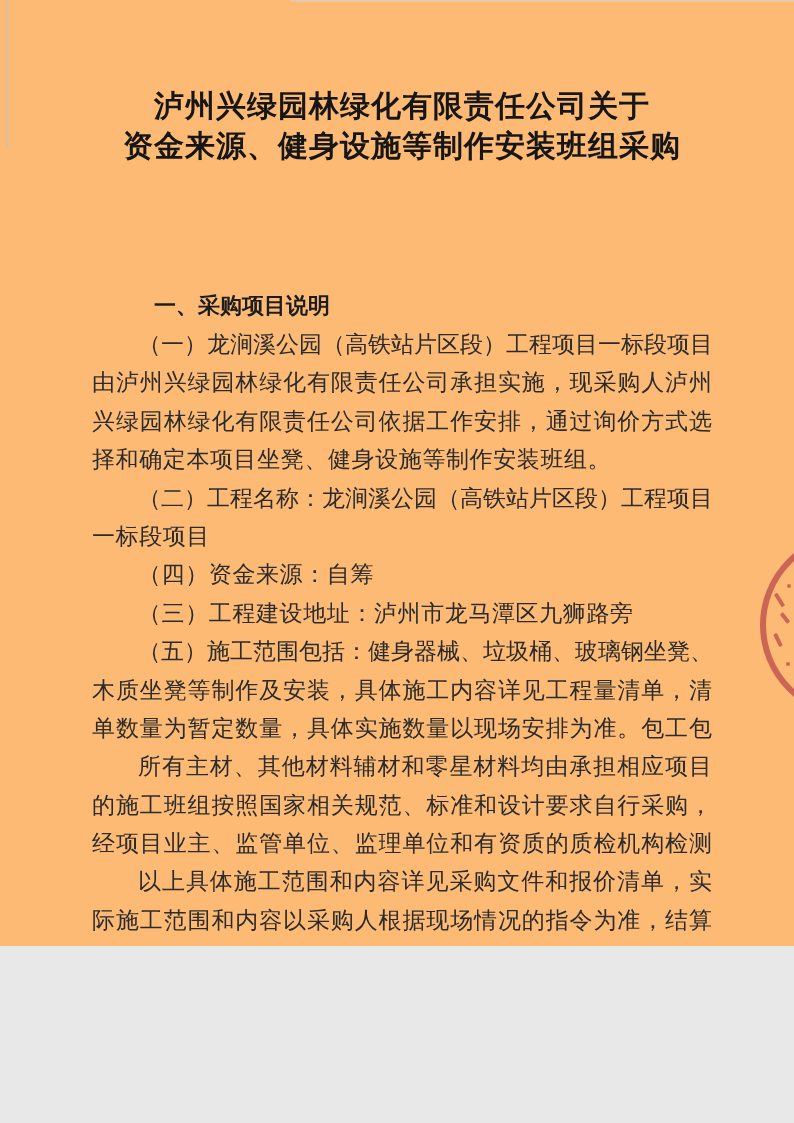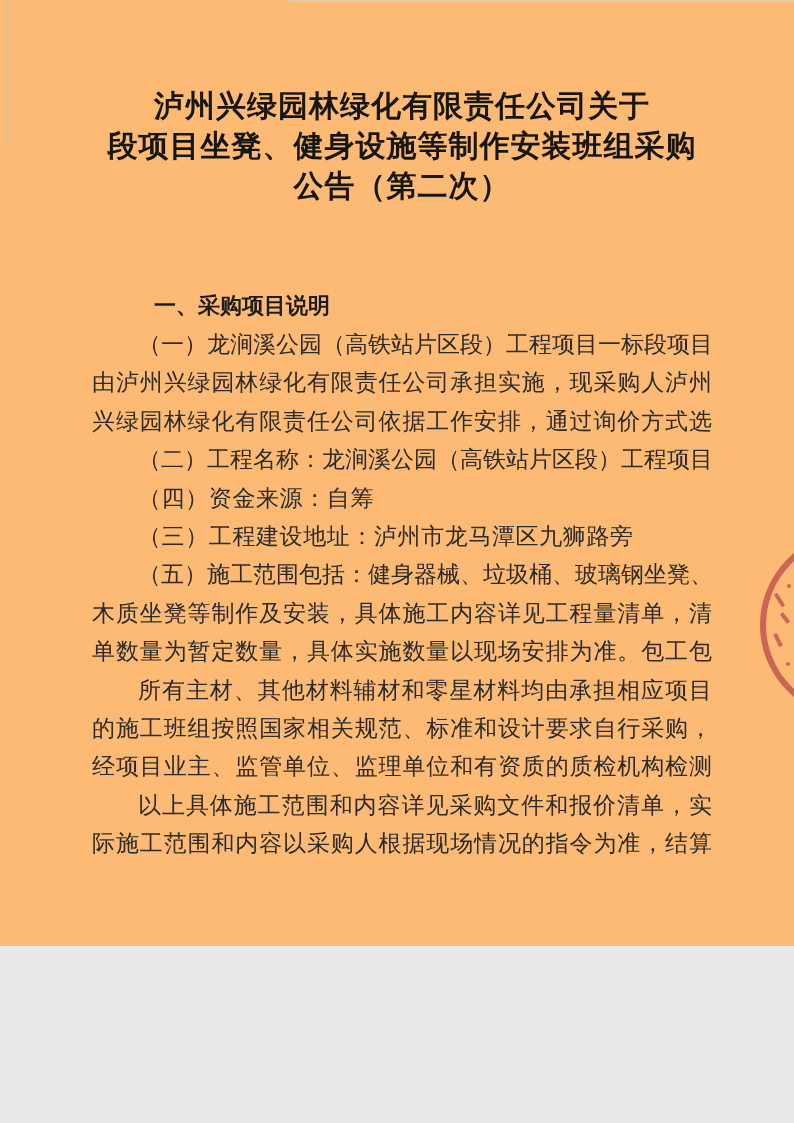--- a/index.html
+++ b/index.html
@@ -58,22 +58,21 @@
 </head>
 <body>
 
 <div class="page">
 
   <div class="scan-line-top"></div>
   <div class="scan-line-left"></div>
 
   <div class="doc-title" id="doc-title">
       <div class="title-line">泸州兴绿园林绿化有限责任公司关于</div>
-      <div class="title-line">段项目坐凳、健身设施等制作安装班组采购</div>
-      <div class="title-line">公告（第二次）</div>
+      <div class="title-line">资金来源、健身设施等制作安装班组采购</div>
     </div>
 
   <div class="section-heading">一、采购项目说明</div>
 
   <div class="doc-body" id="doc-body">
       <div class="paragraph">
         <div class="body-line indent just">
           <span>（</span>
           <span>一</span>
           <span>）</span>
@@ -149,20 +148,21 @@
           <span>排</span>
           <span>，</span>
           <span>通</span>
           <span>过</span>
           <span>询</span>
           <span>价</span>
           <span>方</span>
           <span>式</span>
           <span>选</span>
         </div>
+        <div class="body-line">择和确定本项目坐凳、健身设施等制作安装班组。</div>
       </div>
       <div class="paragraph">
         <div class="body-line indent just">
           <span>（</span>
           <span>二</span>
           <span>）</span>
           <span>工</span>
           <span>程</span>
           <span>名</span>
           <span>称</span>
@@ -178,20 +178,21 @@
           <span>站</span>
           <span>片</span>
           <span>区</span>
           <span>段</span>
           <span>）</span>
           <span>工</span>
           <span>程</span>
           <span>项</span>
           <span>目</span>
         </div>
+        <div class="body-line">一标段项目</div>
       </div>
       <div class="paragraph">
         <div class="body-line indent">（四）资金来源：自筹</div>
       </div>
       <div class="paragraph">
         <div class="body-line indent">（三）工程建设地址：泸州市龙马潭区九狮路旁</div>
       </div>
       <div class="paragraph">
         <div class="body-line indent just">
           <span>（</span>

